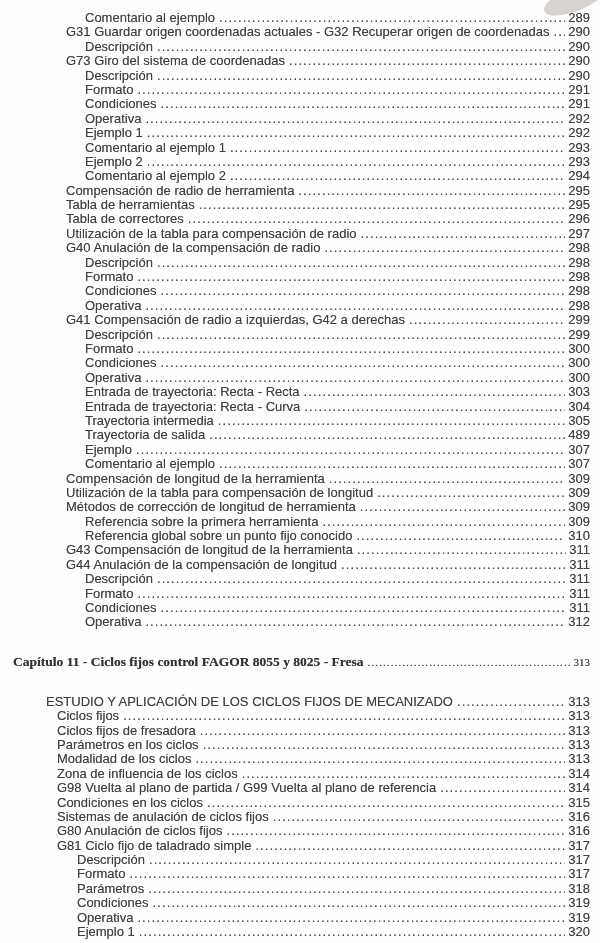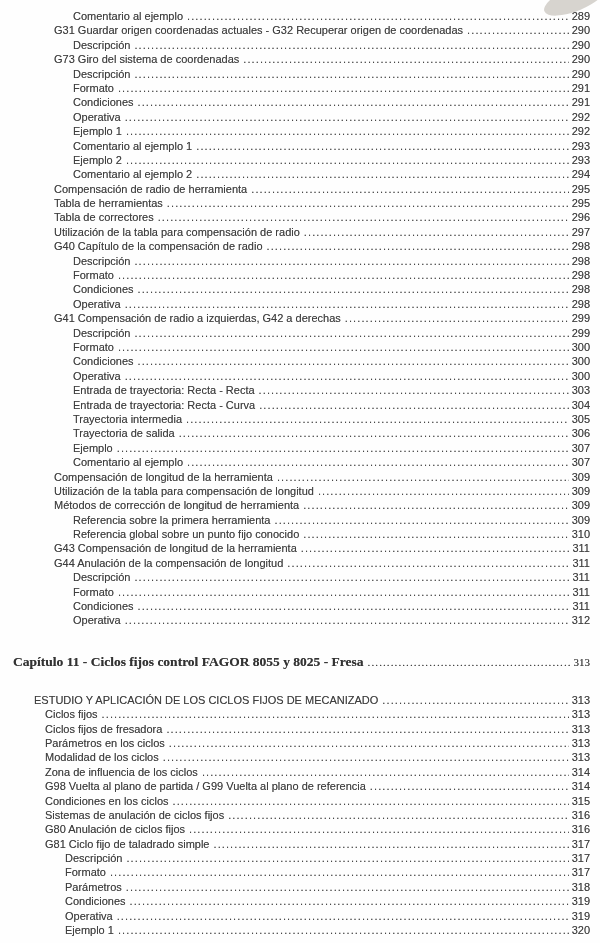--- a/index.html
+++ b/index.html
@@ -17,21 +17,21 @@
     overflow: hidden;
   }
   .corner-blob {
     position: absolute;
     top: -13px; right: -8px;
     width: 66px; height: 24px;
     background: #d7d4cf;
     border-radius: 50%;
     transform: rotate(-22deg);
   }
-  .toc { font-size: 11px; }
+  .toc { font-size: 13px; padding-left: 12px; }
   .toc-row {
     display: flex;
     align-items: baseline;
     height: 14.4px;
     padding-right: 10px;
     text-shadow: 0 0 0.4px rgba(60,60,60,0.55);
   }
   .lbl { white-space: nowrap; flex: 0 0 auto; }
   .dots {
     flex: 1 1 auto;
@@ -154,21 +154,21 @@
         <span class="lbl">Tabla de correctores</span>
         <span class="dots">............................................................................................................................................................................................................................</span>
         <span class="pg">296</span>
       </div>
       <div class="toc-row lvl-item">
         <span class="lbl">Utilización de la tabla para compensación de radio</span>
         <span class="dots">............................................................................................................................................................................................................................</span>
         <span class="pg">297</span>
       </div>
       <div class="toc-row lvl-item">
-        <span class="lbl">G40 Capítulo de la compensación de radio</span>
+        <span class="lbl">G40 Anulación de la compensación de radio</span>
         <span class="dots">............................................................................................................................................................................................................................</span>
         <span class="pg">298</span>
       </div>
       <div class="toc-row lvl-sub">
         <span class="lbl">Descripción</span>
         <span class="dots">............................................................................................................................................................................................................................</span>
         <span class="pg">298</span>
       </div>
       <div class="toc-row lvl-sub">
         <span class="lbl">Formato</span>
@@ -221,21 +221,21 @@
         <span class="pg">304</span>
       </div>
       <div class="toc-row lvl-sub">
         <span class="lbl">Trayectoria intermedia</span>
         <span class="dots">............................................................................................................................................................................................................................</span>
         <span class="pg">305</span>
       </div>
       <div class="toc-row lvl-sub">
         <span class="lbl">Trayectoria de salida</span>
         <span class="dots">............................................................................................................................................................................................................................</span>
-        <span class="pg">306</span>
+        <span class="pg">489</span>
       </div>
       <div class="toc-row lvl-sub">
         <span class="lbl">Ejemplo</span>
         <span class="dots">............................................................................................................................................................................................................................</span>
         <span class="pg">307</span>
       </div>
       <div class="toc-row lvl-sub">
         <span class="lbl">Comentario al ejemplo</span>
         <span class="dots">............................................................................................................................................................................................................................</span>
         <span class="pg">307</span>

